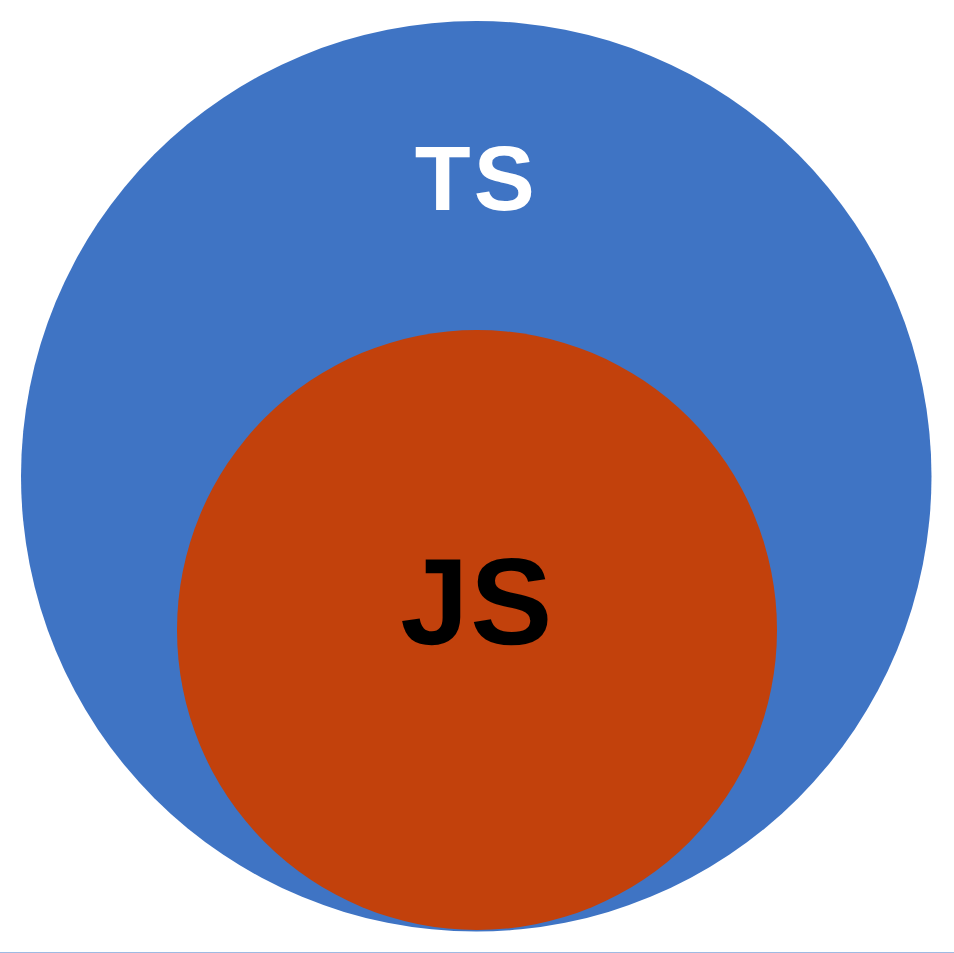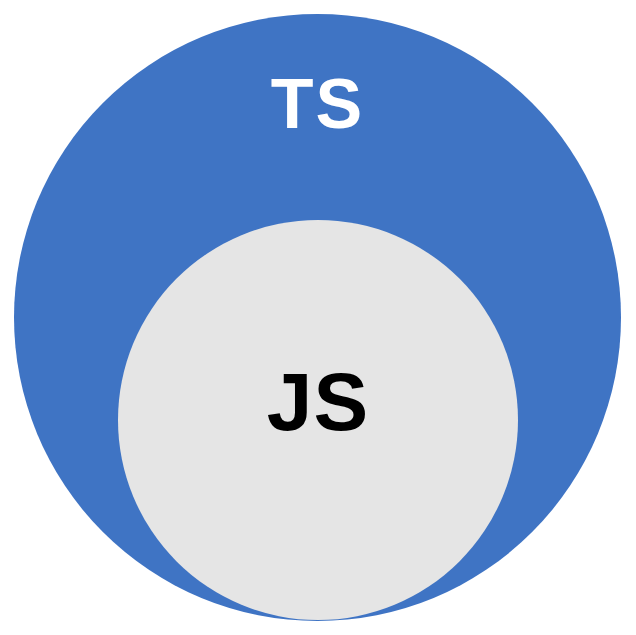--- a/index.html
+++ b/index.html
@@ -25,24 +25,24 @@
     .inner-circle {
       position: absolute;
       width: 400px;
       height: 400px;
       border-radius: 50%;
       left: 118px;
       top: 220px;
     }
     .outer-label {
       position: absolute;
-      top: 50px;
+      top: 70px;
       left: 50%;
       transform: translateX(-50%);
-      font-size: 70px;
+      font-size: 61px;
       font-weight: bold;
       color: #ffffff;
       letter-spacing: 2px;
     }
     .inner-label {
       position: absolute;
       top: 135px;
       left: 50%;
       transform: translateX(-50%);
       font-size: 82px;
@@ -51,15 +51,15 @@
       letter-spacing: 1px;
     }
   </style>
 </head>
 <body>
 
 <div class="outer-circle" style="background:#3F74C4;">
   <span class="outer-label">TS</span>
 </div>
 
-<div class="inner-circle" style="background:#e5e5e5;">
+<div class="inner-circle" style="background:#c2410c;">
   <span class="inner-label">JS</span>
 </div>
 
 </body></html>

